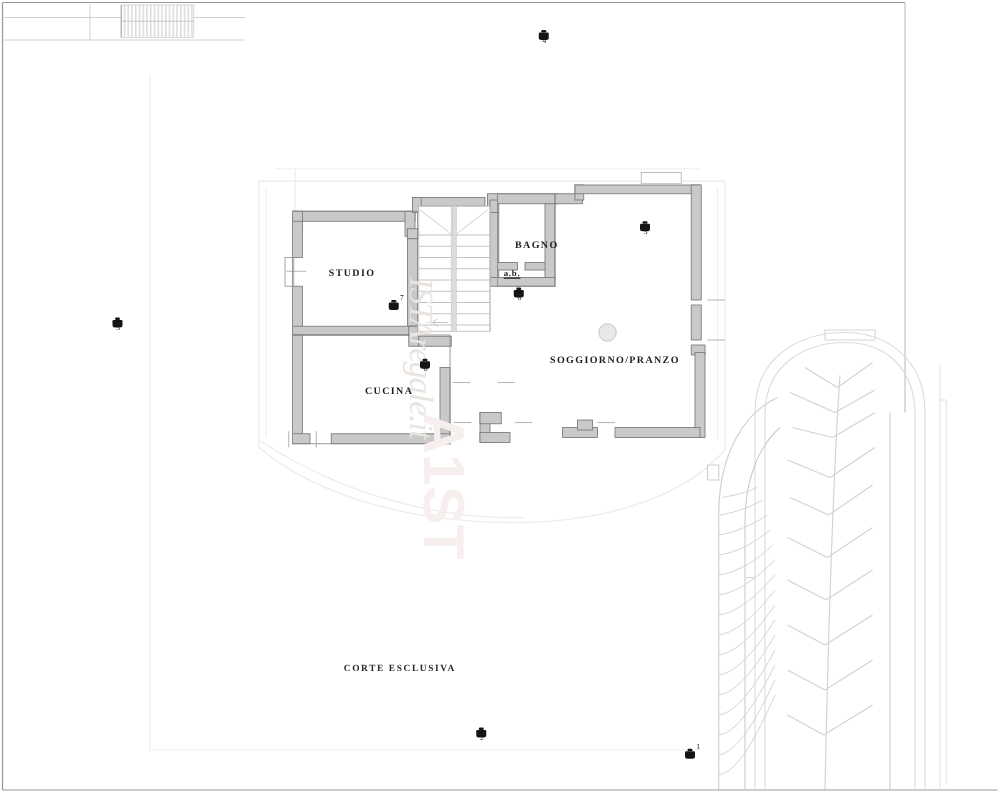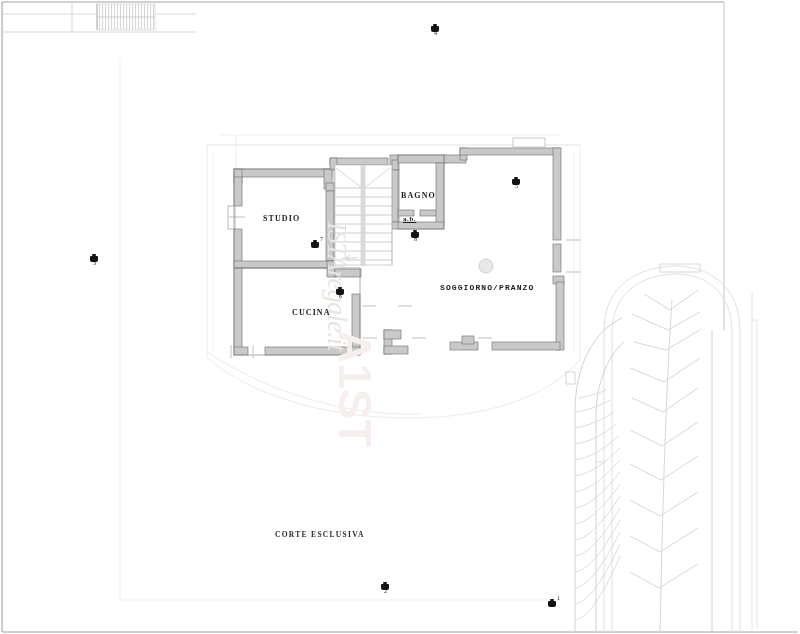--- a/index.html
+++ b/index.html
@@ -369,23 +369,23 @@
   </svg>
 
   <div id="watermark">
     <div class="wm-text">ISTAregale.it</div>
     <div class="wm-logo">A1ST</div>
   </div>
 
 
   <div class="room-label" style="left:263px; top:214px;">STUDIO</div>
   <div class="room-label" style="left:292px; top:308px;">CUCINA</div>
-  <div class="room-label" style="left:401px; top:191px;text-align:center;">BAGNO</div>
+  <div class="room-label" style="left:412px; top:191px;text-align:center;">BAGNO</div>
   <div class="room-label" style="left:403px; top:215px; font-size:7px; letter-spacing:0.6px;text-decoration:underline;">a.b.</div>
-  <div class="room-label" style="left:440px; top:283px;font-family:Liberation Mono, monospace;">SOGGIORNO/PRANZO</div>
+  <div class="room-label" style="left:440px; top:283px;">SOGGIORNO/PRANZO</div>
 
   <div class="area-label" style="left:275px; top:498px;">CORTE ESCLUSIVA</div>
 
   <div class="marker" style="left:548px; top:595px;">
     <span class="cam"></span>
     <span class="num">1</span>
   </div>
   <div class="marker num-below" style="left:381px; top:578px;">
     <span class="cam"></span>
     <span class="num">2</span>

